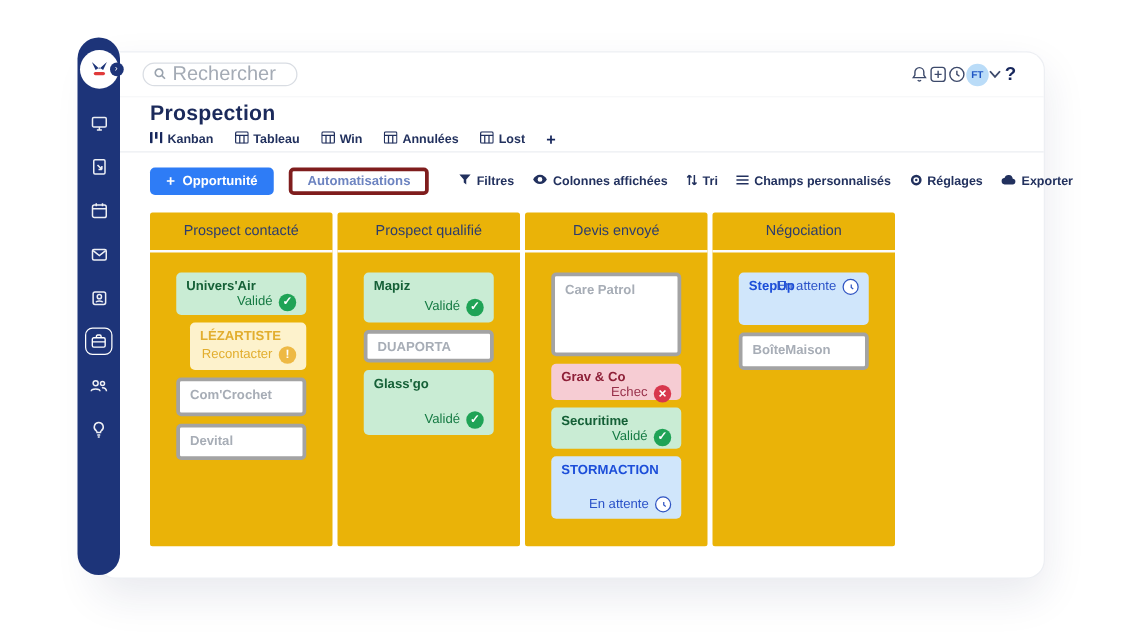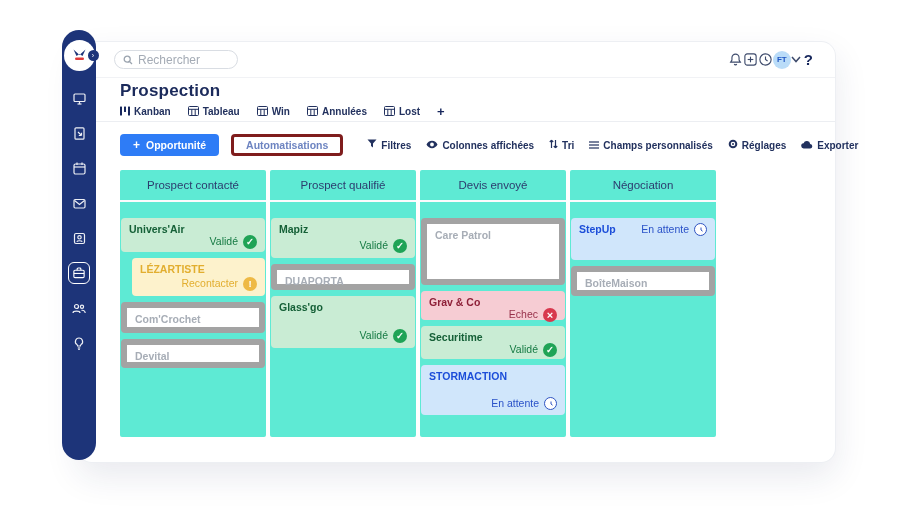--- a/index.html
+++ b/index.html
@@ -20,21 +20,21 @@
   .side-icons { display:flex; flex-direction:column; align-items:center; gap:13px; margin-top:16px; }
   .side-item { width:22px; height:22px; display:flex; align-items:center; justify-content:center; border-radius:6px; opacity:.92; }
   .side-item.active { border:1.5px solid #ffffff; opacity:1; }
   .side-item svg { display:block; }
 
   
   .topbar { position:absolute; top:0; left:0; right:0; height:36px; border-bottom:1px solid #f1f2f5;
             display:flex; align-items:center; border-radius:14px 14px 0 0; }
   .search { margin-left:36px; width:124px; height:19px; border:1px solid #d9dde3; border-radius:10px;
             display:flex; align-items:center; gap:5px; padding:0 8px; background:#fff; }
-  .search input { border:none; outline:none; width:86px; font-size:12px; color:#6b7280; background:transparent; font-family:"Liberation Sans", sans-serif; }
+  .search input { border:none; outline:none; width:86px; font-size:16px; color:#6b7280; background:transparent; font-family:"Liberation Sans", sans-serif; }
   .search input::placeholder { color:#a4abb5; }
   .top-right { margin-left:auto; margin-right:22px; display:flex; align-items:center; }
   .tr-icon { display:flex; align-items:center; justify-content:center; cursor:pointer; }
   .avatar { width:18px; height:18px; border-radius:50%; background:#badcf8; color:#1f56c4; font-size:8px; font-weight:700;
             display:flex; align-items:center; justify-content:center; }
   .help { font-size:15px; font-weight:800; color:#17275c; margin-left:3px; }
 
   
   .page-header { position:absolute; top:36px; left:0; right:0; height:44px; border-bottom:1px solid #eceef2; }
   .page-title { position:absolute; top:3px; left:42px; font-size:17px; font-weight:800; color:#1b2a5b; letter-spacing:.2px; }
@@ -48,38 +48,38 @@
   .btn-primary { height:22px; padding:0 13px; background:#2e7cf6; color:#fff; font-size:10.5px; font-weight:600;
                  border:none; border-radius:4px; display:flex; align-items:center; gap:6px; cursor:pointer; font-family:"Liberation Sans", sans-serif; }
   .btn-primary .plus { font-size:12px; font-weight:700; }
   .btn-secondary { height:22px; padding:0 12px; margin-left:12px; background:#fff; color:#6d84c1; font-size:10.5px; font-weight:600;
                    border:3px solid #7f1d1d; border-radius:4px; cursor:pointer; font-family:"Liberation Sans", sans-serif; }
   .tool-actions { margin-left:24px; display:flex; align-items:center; gap:15px; }
   .tool-action { display:flex; align-items:center; gap:4px; font-size:10px; font-weight:600; color:#22315e; cursor:pointer; white-space:nowrap; }
 
   
   .board { position:absolute; top:128px; left:42px; display:flex; gap:4px; }
-  .column { width:146px; height:267px; background:#5eead4; border-radius:2px; }
+  .column { width:146px; height:267px; background:#eab308; border-radius:2px; }
   .col-header { height:32px; display:flex; align-items:center; justify-content:center;
                 font-size:11.5px; font-weight:400; color:#2c3c6e; border-bottom:2px solid #fbfbfd; }
-  .cards { padding:16px 1px 0; display:flex; flex-direction:column; gap:6px; }
+  .cards { padding:16px 21px 0; display:flex; flex-direction:column; gap:6px; }
   .card { border-radius:4px; padding:5px 8px; display:flex; flex-direction:column; cursor:pointer; }
   .card .title { font-size:10.5px; font-weight:700; }
   .status-row { margin-top:auto; display:flex; align-items:flex-start; justify-content:flex-end; gap:5px; }
   .status-label { font-size:10.5px; font-weight:400; }
   .circle { width:14px; height:14px; border-radius:50%; display:flex; align-items:center; justify-content:center;
             color:#fff; font-size:9.5px; font-weight:800; line-height:1; flex:none; }
 
   .card.green { background:#c9ecd4; } .card.green .title { color:#156037; } .card.green .status-label { color:#157a43; }
   .circle.success { background:#1fa356; }
   .card.yellow { background:#fdf2cc;margin-left:11px; } .card.yellow .title { color:#e2ae2f; } .card.yellow .status-label { color:#e2ae2f; }
   .circle.warning { background:#eeb944; }
   .card.gray { background:#e8e9ec; } .card.gray .title { color:#9aa1ac; } .card.gray .status-label { color:#9aa1ac; }
   .circle.abandon { background:#9aa1ac; }
-  .card.white { background:#ffffff; border:6px solid #a3a3a3; } .card.white .title { color:#a7adb6; }
+  .card.white { background:#ffffff; border:3px solid #a3a3a3; } .card.white .title { color:#a7adb6; }
   .card.red { background:#f6ccd3; } .card.red .title { color:#8e2038; } .card.red .status-label { color:#97304a; }
   .circle.failure { background:#d8374d; font-size:11px; }
   .card.blue { background:#d0e6fb; } .card.blue .title { color:#1c4ed9; } .card.blue .status-label { color:#2a52c8; }
   .circle.pending { background:#fff; border:1.5px solid #2f54c2; width:13px; height:13px; }
 </style>
 </head>
 <body>
 
 <div class="stage">
 

